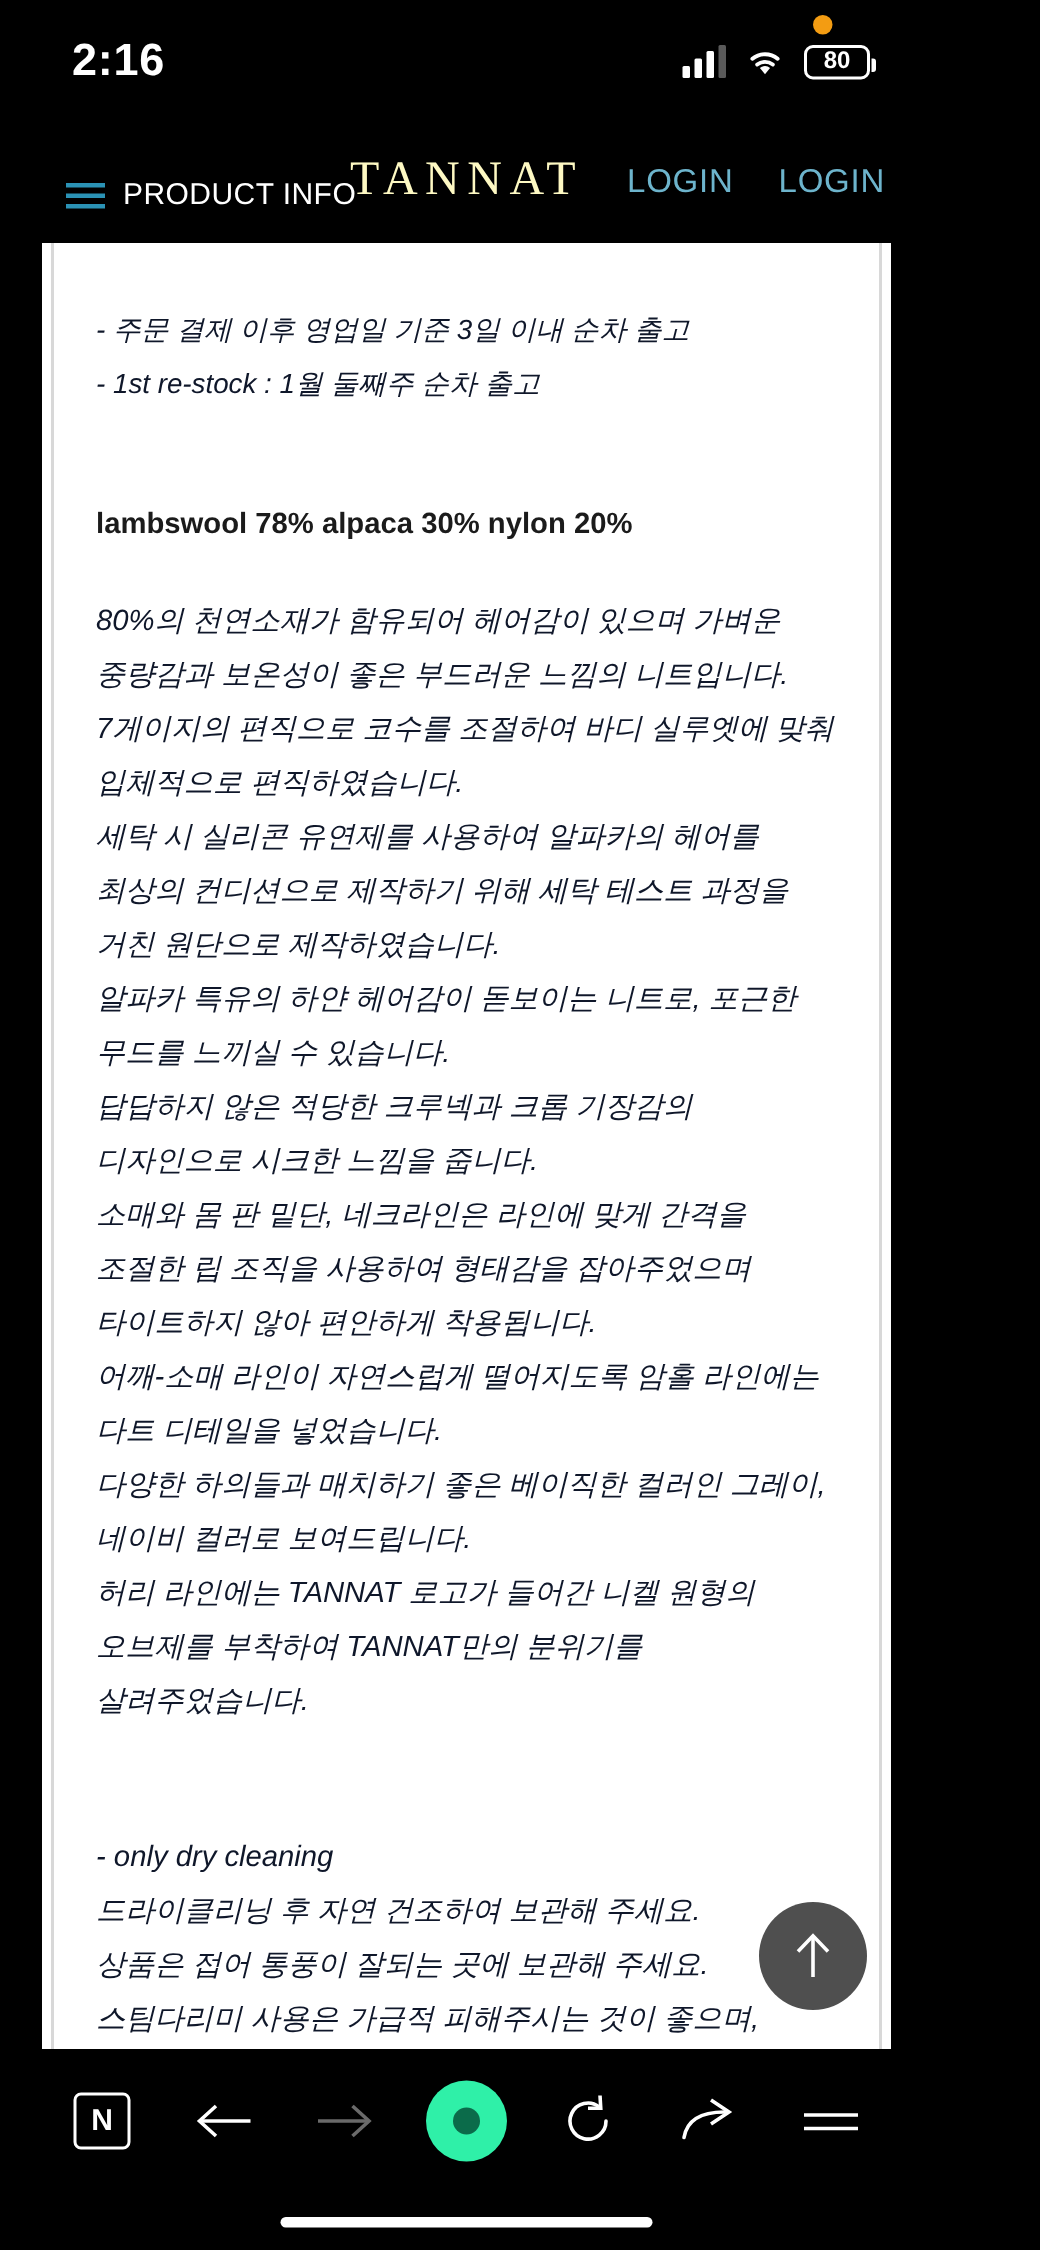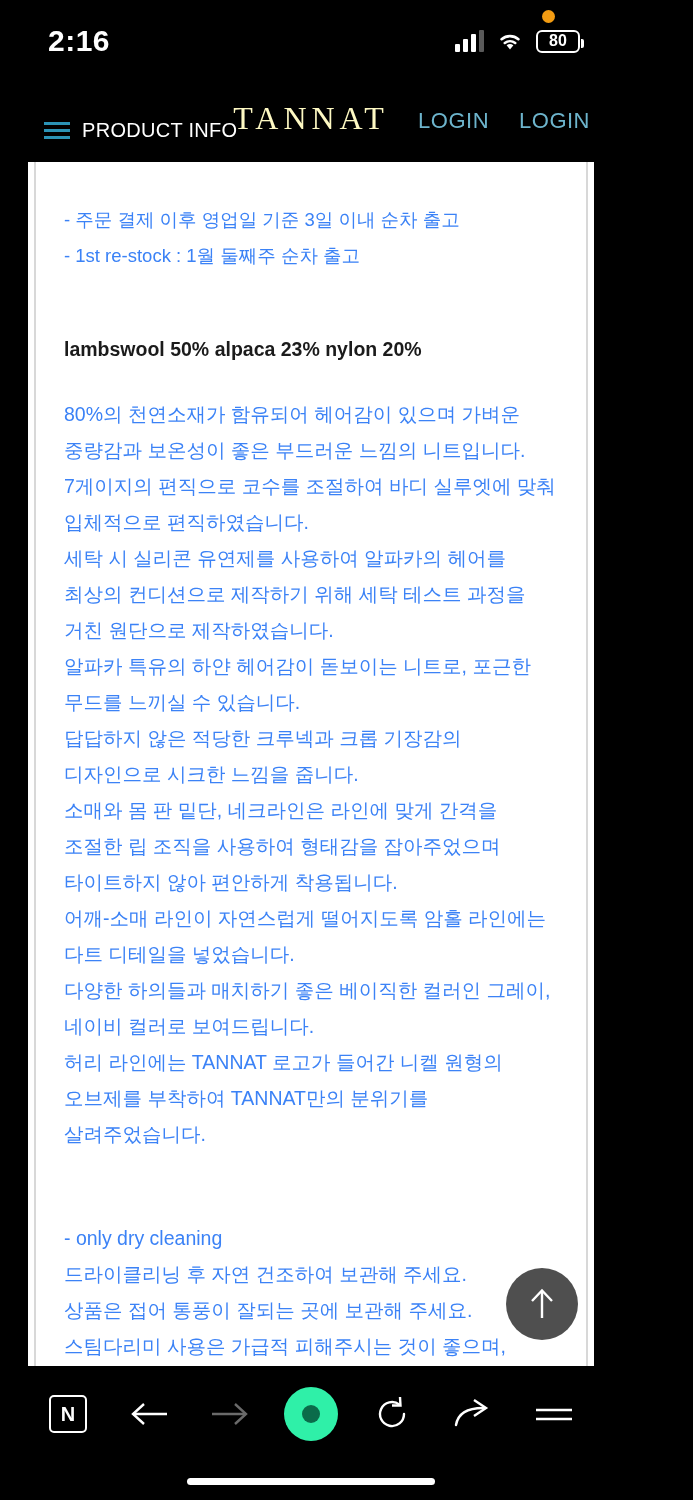--- a/index.html
+++ b/index.html
@@ -160,25 +160,26 @@
   }
 
   
   .page-body {
     padding: 40px 34px 30px 36px;
     background: #fff;
     height: calc(100% - 80px);
     overflow: hidden;
   }
   .txt {
-    color: #3b82f6;
+    color: #0f172a;
     font-size: 19.5px;
     line-height: 36px;
     white-space: pre-wrap;
     word-break: keep-all;
+    font-style: italic;
   }
   .txt.small { font-size: 18.5px; }
   .bold {
     font-weight: 700;
     color: #1b1b1b;
     font-size: 19.5px;
     line-height: 34px;
   }
   .gap-lg { height: 58px; }
   .gap-md { height: 30px; }
@@ -318,21 +319,21 @@
 
     <div class="edge-left"></div>
     <div class="edge-right"></div>
 
     <div class="page-body">
       <div class="txt small">- 주문 결제 이후 영업일 기준 3일 이내 순차 출고</div>
       <div class="txt small">- 1st re-stock : 1월 둘째주 순차 출고</div>
 
       <div class="gap-lg"></div>
 
-      <div class="bold">lambswool 50% alpaca 23% nylon 20%</div>
+      <div class="bold">lambswool 78% alpaca 30% nylon 20%</div>
 
       <div class="gap-md"></div>
 
       <div class="txt">80%의 천연소재가 함유되어 헤어감이 있으며 가벼운 중량감과 보온성이 좋은 부드러운 느낌의 니트입니다.
 7게이지의 편직으로 코수를 조절하여 바디 실루엣에 맞춰 입체적으로 편직하였습니다.
 세탁 시 실리콘 유연제를 사용하여 알파카의 헤어를 최상의 컨디션으로 제작하기 위해 세탁 테스트 과정을 거친 원단으로 제작하였습니다.
 알파카 특유의 하얀 헤어감이 돋보이는 니트로, 포근한 무드를 느끼실 수 있습니다.
 답답하지 않은 적당한 크루넥과 크롭 기장감의 디자인으로 시크한 느낌을 줍니다.
 소매와 몸 판 밑단, 네크라인은 라인에 맞게 간격을 조절한 립 조직을 사용하여 형태감을 잡아주었으며 타이트하지 않아 편안하게 착용됩니다.
 어깨-소매 라인이 자연스럽게 떨어지도록 암홀 라인에는 다트 디테일을 넣었습니다.

